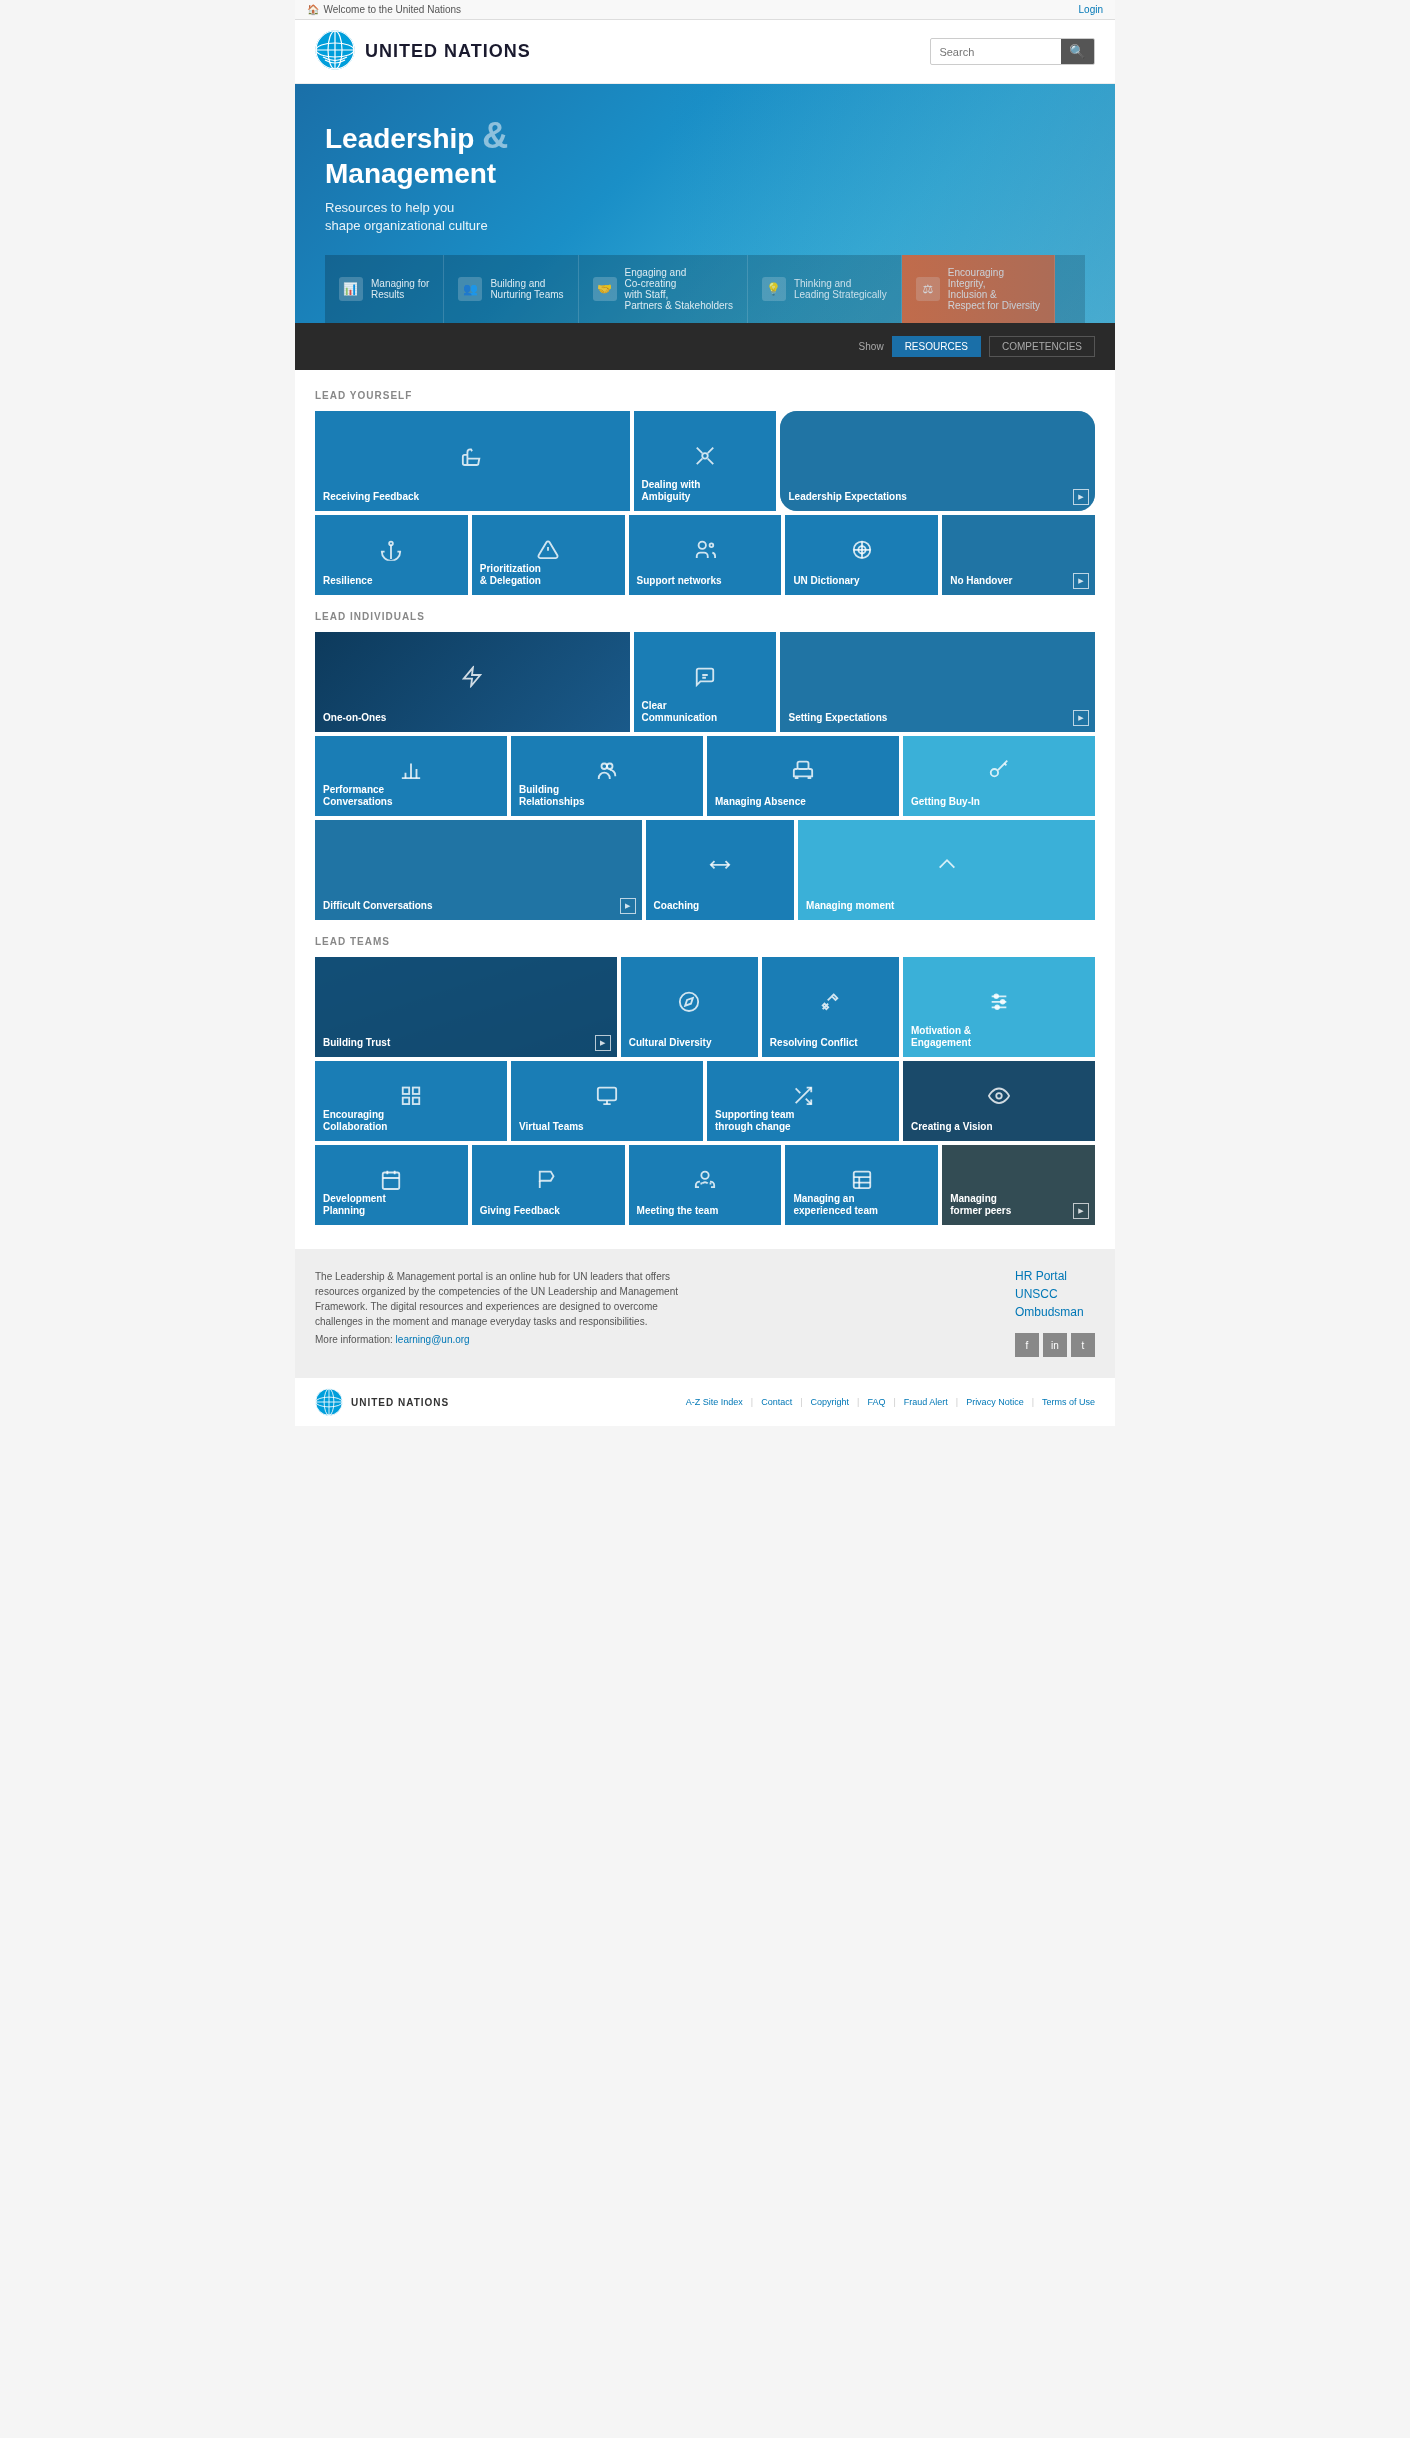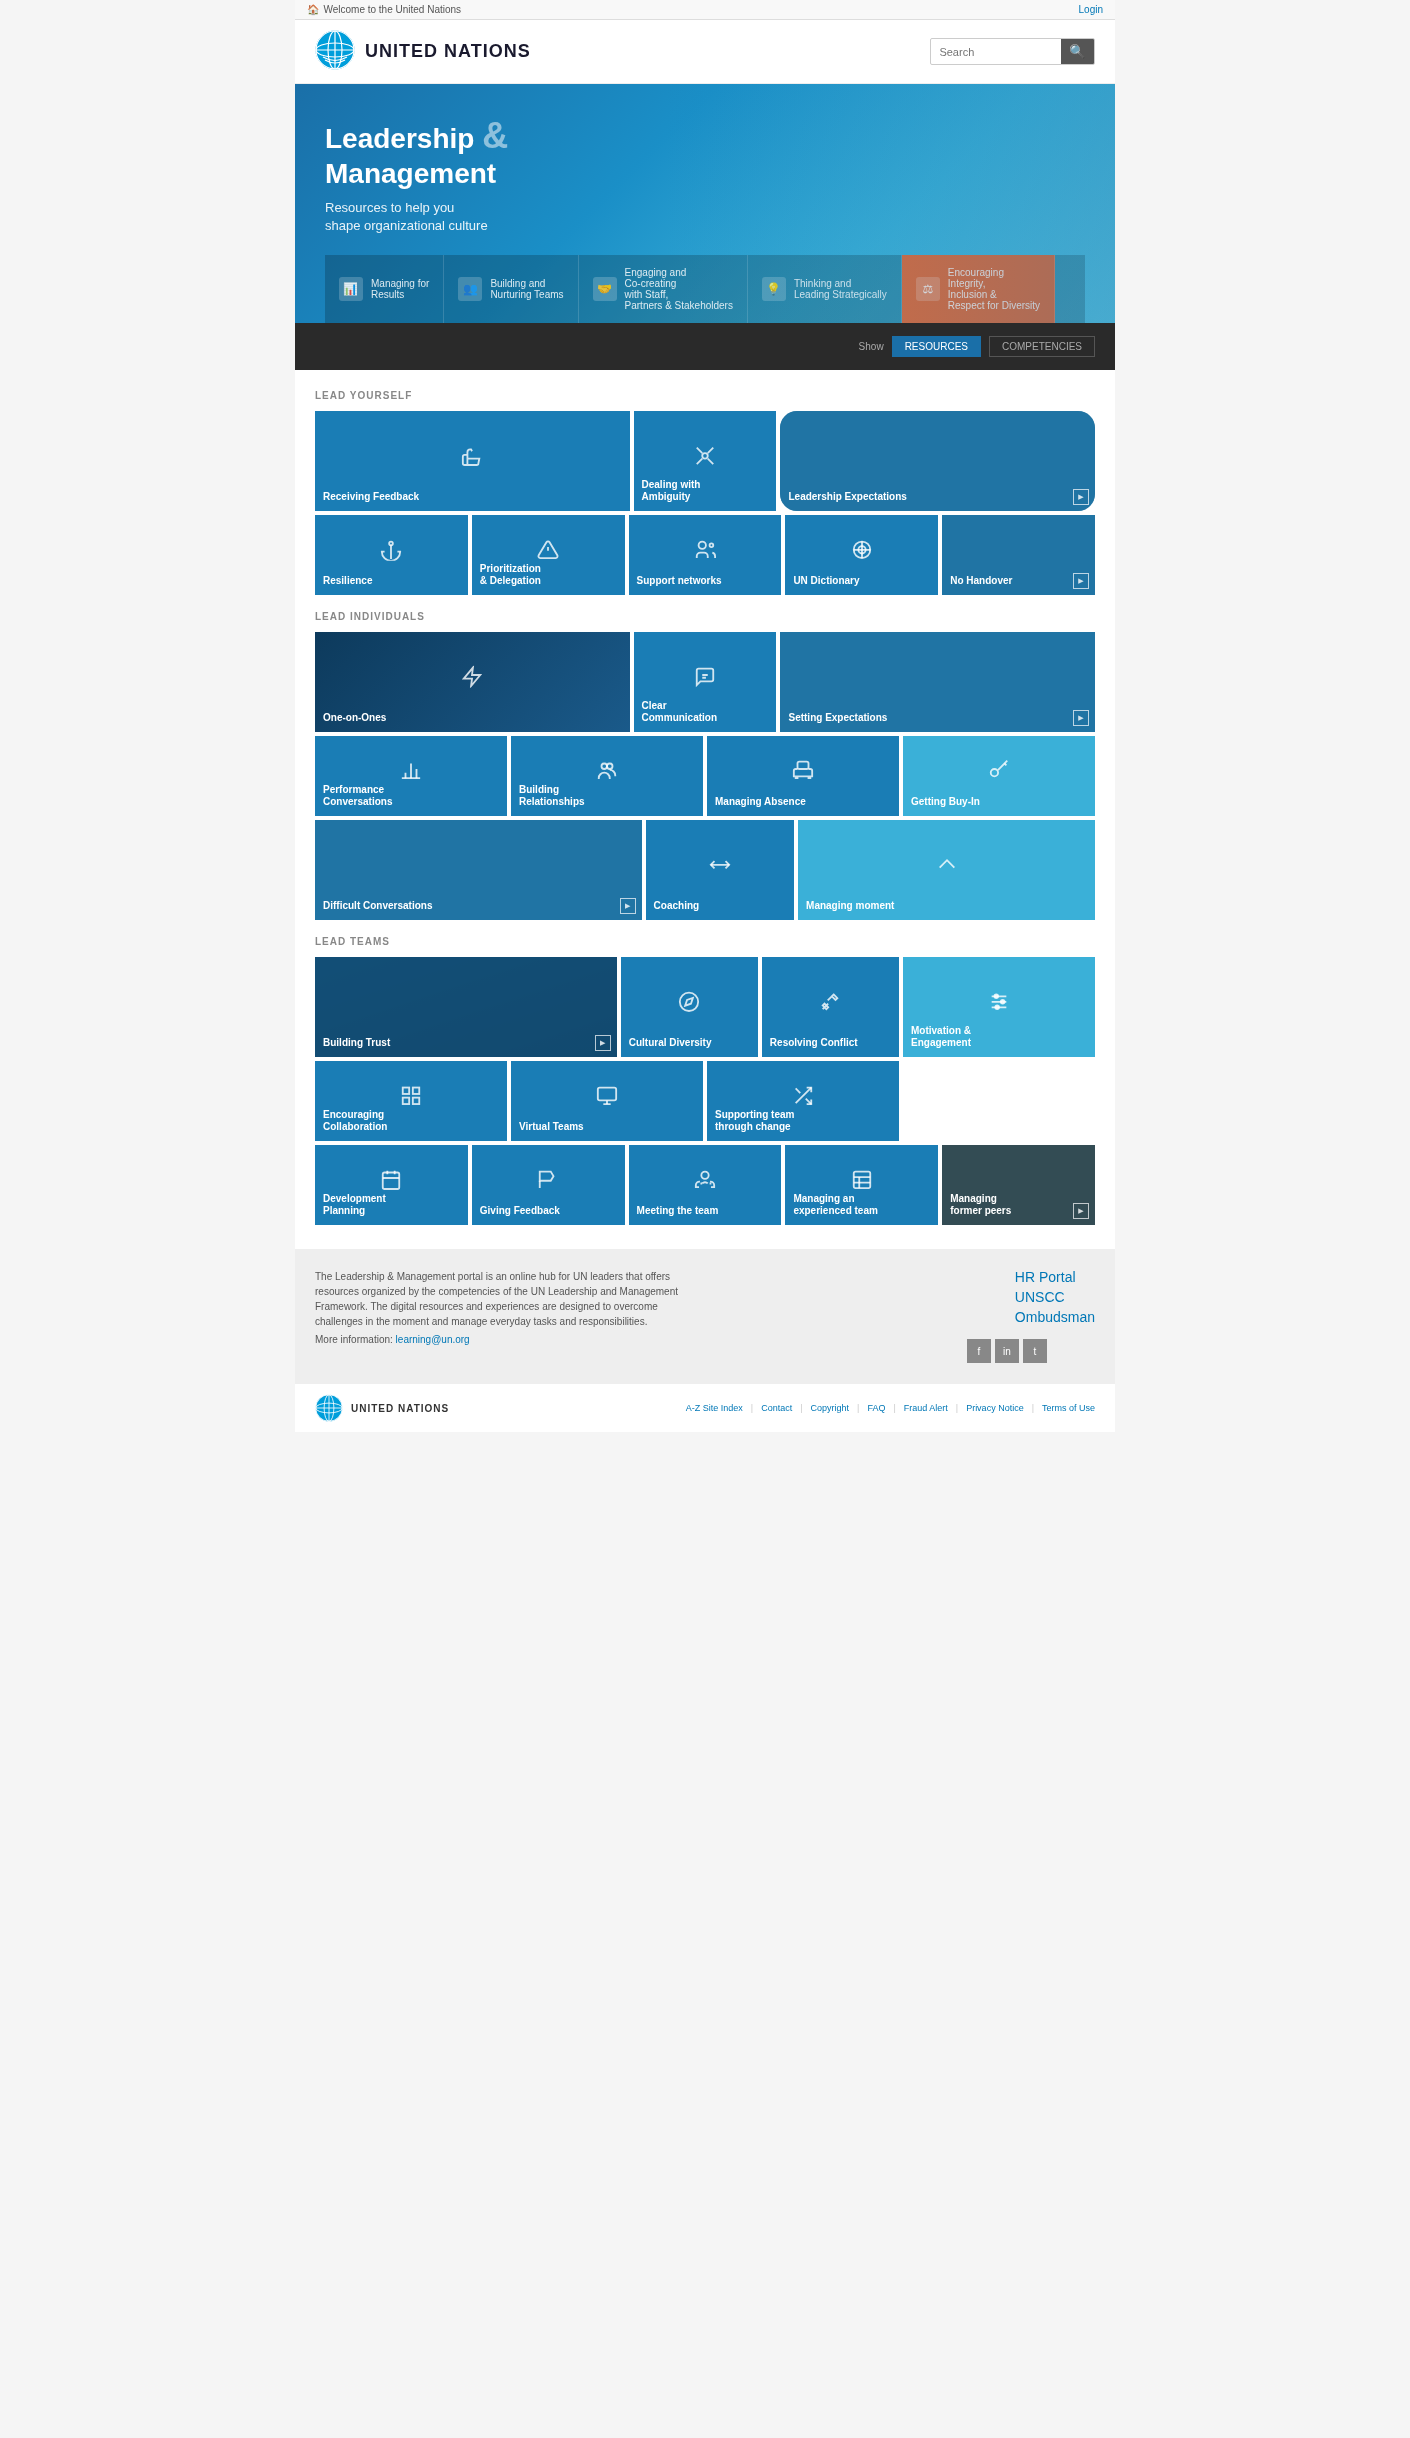--- a/index.html
+++ b/index.html
@@ -67,21 +67,21 @@
     
     .un-logo svg { width: 40px; height: 40px; }
 
     
     .footer { background: #eee; padding: 20px; display: flex; gap: 40px; justify-content: space-between; }
     .footer-left { max-width: 380px; }
     .footer-desc { font-size: 10px; color: #555; line-height: 1.5; }
     .footer-email { font-size: 10px; color: #555; margin-top: 5px; }
     .footer-email a { color: #0077b6; }
     .footer-right { display: flex; flex-direction: column; gap: 4px; }
-    .footer-link { font-size: 14px; color: #0077b6; cursor: pointer; margin-left: 48px; }
+    .footer-link { font-size: 12px; color: #0077b6; cursor: pointer; }
     .footer-social { display: flex; gap: 4px; margin-top: 10px; }
     .social-btn { width: 24px; height: 24px; background: #888; display: flex; align-items: center; justify-content: center; color: white; font-size: 10px; cursor: pointer; }
 
     
     .bottom-bar { background: white; padding: 10px 20px; display: flex; align-items: center; justify-content: space-between; border-top: 1px solid #eee; }
     .bottom-logo { display: flex; align-items: center; gap: 8px; }
     .bottom-org { font-size: 10px; font-weight: bold; color: #333; letter-spacing: 1px; }
     .bottom-links { display: flex; gap: 8px; font-size: 9px; color: #777; }
     .bottom-links span { cursor: pointer; color: #0077b6; }
     .bottom-links .sep { color: #ccc; }
@@ -419,20 +419,29 @@
       <span class="tile-icon">
         <svg class="svg-icon" viewBox="0 0 24 24">
             <polyline points="16 3 21 3 21 8"></polyline>
             <line x1="4" y1="20" x2="21" y2="3"></line>
             <polyline points="21 16 21 21 16 21"></polyline>
             <line x1="15" y1="15" x2="21" y2="21"></line>
             <line x1="4" y1="4" x2="9" y2="9"></line>
           </svg>
       </span>
       <span class="tile-label">Supporting team<br>through change</span>
+    </div>
+    <div class="tile dark" style="background: #1a4a6a;">
+      <span class="tile-icon">
+        <svg class="svg-icon" viewBox="0 0 24 24">
+            <path d="M1 12s4-8 11-8 11 8 11 8-4 8-11 8-11-8-11-8z"></path>
+            <circle cx="12" cy="12" r="3"></circle>
+          </svg>
+      </span>
+      <span class="tile-label">Creating a Vision</span>
     </div>
   </div>
 
   <div class="row-grid" style="grid-template-columns: repeat(5, 1fr);">
     <div class="tile medium">
       <span class="tile-icon">
         <svg class="svg-icon" viewBox="0 0 24 24">
             <rect x="3" y="4" width="18" height="18" rx="2"></rect>
             <line x1="16" y1="2" x2="16" y2="6"></line>
             <line x1="8" y1="2" x2="8" y2="6"></line>

